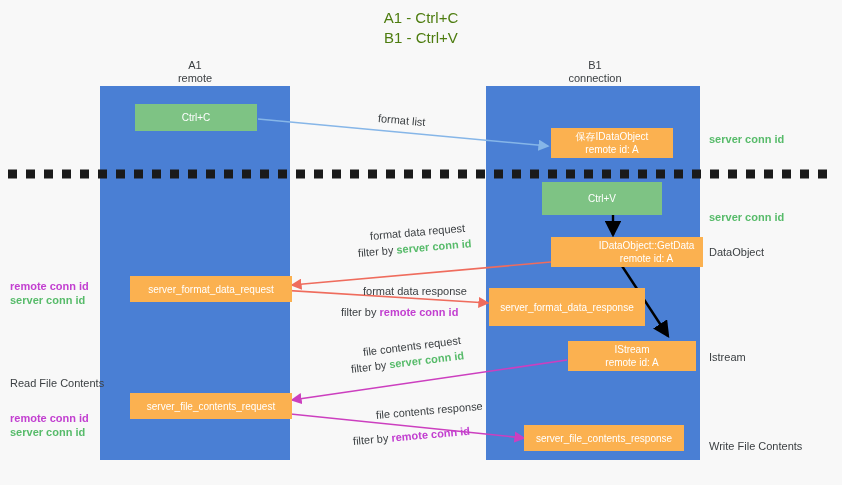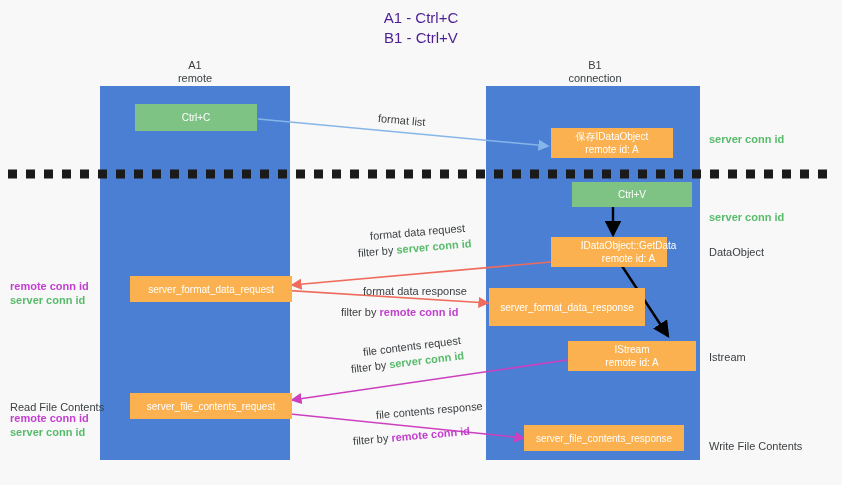--- a/index.html
+++ b/index.html
@@ -8,21 +8,21 @@
     background:#f8f8f8;
     font-family:"Liberation Sans","DejaVu Sans",sans-serif;
     position:relative;overflow:hidden;
     -webkit-font-smoothing:antialiased;
   }
   #stage{position:absolute;inset:0;}
   svg#wires{position:absolute;left:0;top:0;width:842px;height:485px;pointer-events:none;}
 
   .title{
     position:absolute;left:0;right:0;top:8px;
-    text-align:center;color:#4c1d95;font-size:15px;line-height:20px;
+    text-align:center;color:#4d7c0f;font-size:15px;line-height:20px;
   }
 
   .col-head{
     position:absolute;text-align:center;color:#3c4043;
     font-size:11px;line-height:13px;width:160px;
   }
   .col-head .big{display:block;}
 
   .lane{position:absolute;background:#4a7fd4;}
 
@@ -109,25 +109,25 @@
 
   <div class="box orange" style="left:130px;top:276px;width:162px;height:26px;">
     <span>server_format_data_request</span>
   </div>
 
   <div class="box orange" style="left:551px;top:128px;width:122px;height:30px;">
     <span>保存IDataObject</span>
     <span>remote id: A</span>
   </div>
 
-  <div class="box green" style="left:572px;top:182px;width:120px;height:25px;">
+  <div class="box green" style="left:542px;top:182px;width:120px;height:33px;">
     <span>Ctrl+V</span>
   </div>
 
-  <div class="box orange" style="left:551px;top:237px;width:116px;height:30px;padding-left:39px;">
+  <div class="box orange" style="left:551px;top:237px;width:152px;height:30px;padding-left:39px;">
     <span>IDataObject::GetData</span>
     <span>remote id: A</span>
   </div>
 
   <div class="box orange" style="left:489px;top:288px;width:156px;height:38px;">
     <span>server_format_data_response</span>
   </div>
 
   <div class="box orange" style="left:568px;top:341px;width:128px;height:30px;">
     <span>IStream</span>
@@ -144,21 +144,21 @@
 
   <div class="lbl dark" style="left:709px;top:245px;">DataObject</div>
 
   <div class="lbl dark" style="left:709px;top:350px;">Istream</div>
 
   <div class="lbl dark" style="left:709px;top:431px;margin-top:8px;">Write File Contents</div>
 
   <div class="lbl purple" style="left:10px;top:279px;">remote conn id</div>
   <div class="lbl green" style="left:10px;top:293px;">server conn id</div>
 
-  <div class="lbl dark" style="left:10px;top:400px;">Read File Contents</div>
+  <div class="lbl dark" style="left:10px;top:376px;">Read File Contents</div>
   <div class="lbl purple" style="left:10px;top:411px;">remote conn id</div>
   <div class="lbl green" style="left:10px;top:425px;">server conn id</div>
 
   <div class="lbl dark rot" style="left:378px;top:111px;transform:rotate(5deg);">format list</div>
 
   <div class="lbl dark rot" style="left:370px;top:229px;transform:rotate(-5deg);">format data request</div>
   <div class="lbl dark rot" style="left:358px;top:246px;transform:rotate(-5deg);">
     <span>filter by </span><span class="kw-green">server conn id</span>
   </div>
 

